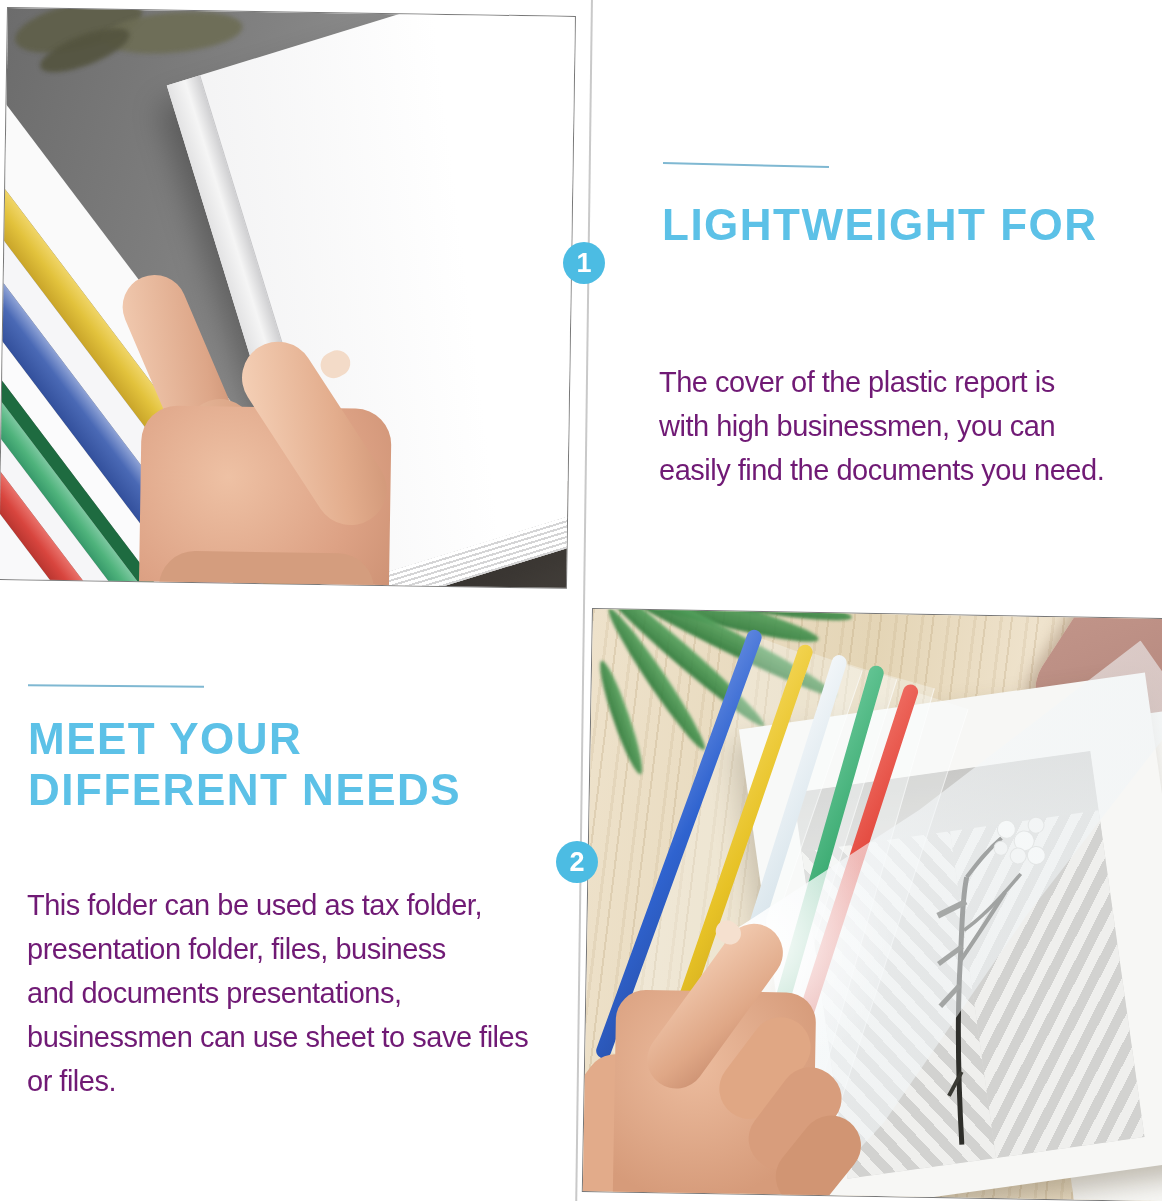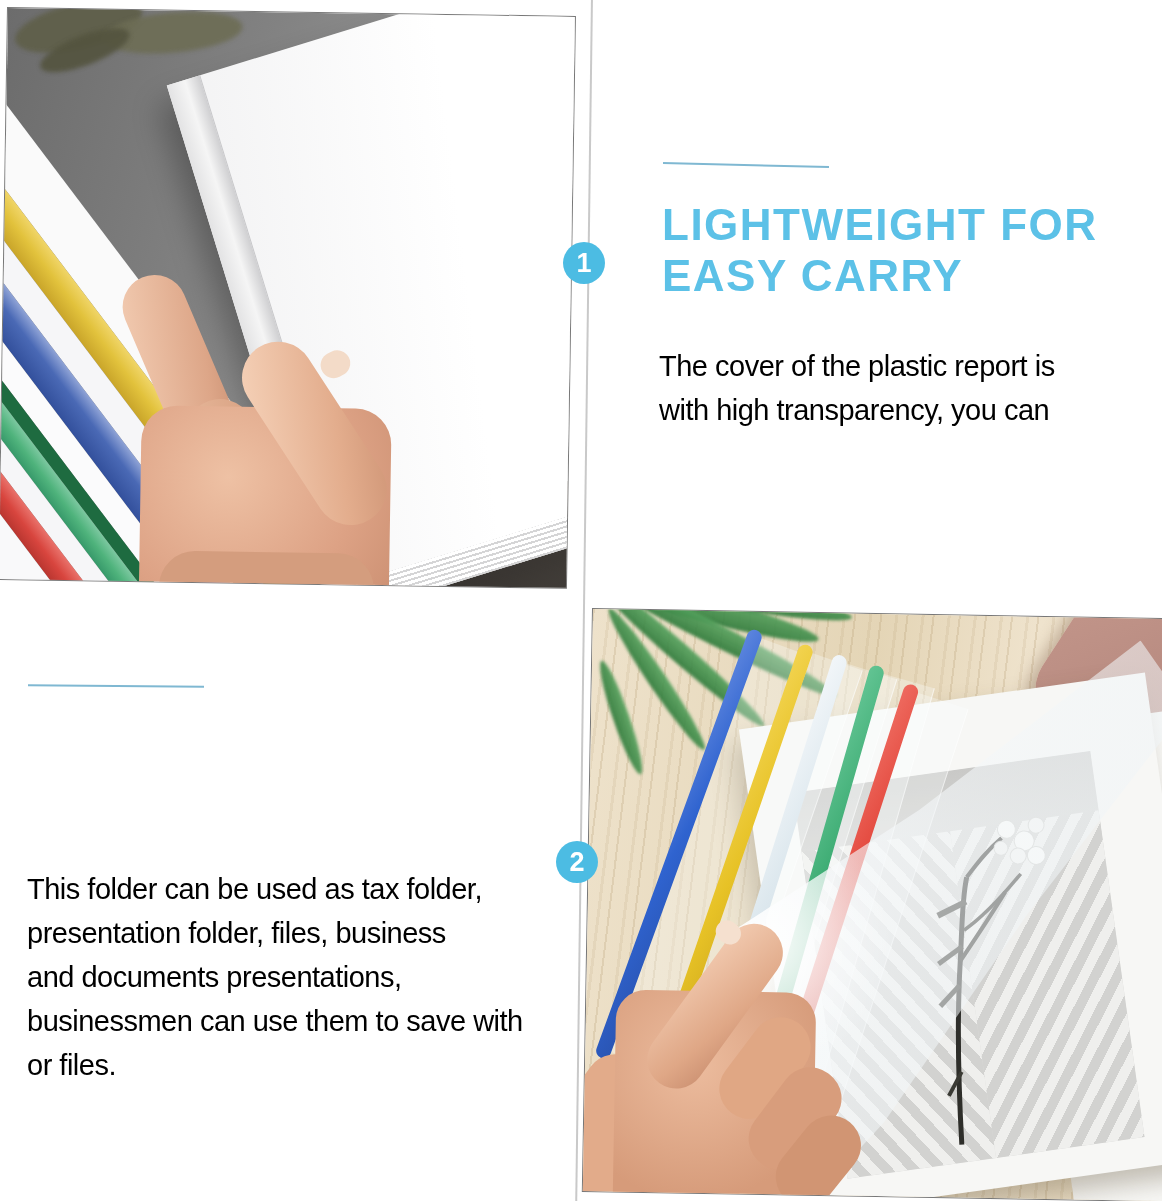--- a/index.html
+++ b/index.html
@@ -24,22 +24,22 @@
   
   .accent-line { position:absolute; height:2px; background:#7fb8d2; z-index:3; }
   .al1 { left:663px; top:164px; width:166px; transform:rotate(1.4deg); }
   .al2 { left:28px;  top:685px; width:176px; transform:rotate(0.5deg); }
 
   .headline { position:absolute; z-index:3; color:#5cc1e7; font-weight:bold;
     font-size:44px; line-height:51px; letter-spacing:1.5px; white-space:nowrap; }
   .h1pos { left:662px; top:199px; }
   .h2pos { left:28px;  top:713px; }
 
-  .bodytext { position:absolute; z-index:3; color:#000000; font-size:29px;
-    line-height:44px; letter-spacing:-0.5px; white-space:nowrap; }
+  .bodytext { position:absolute; z-index:3; color:#701a75; font-size:29px;
+    line-height:44px; letter-spacing:-0.5px; white-space:nowrap;margin-top:16px; }
   .b1pos { left:659px; top:344px; }
   .b2pos { left:27px;  top:867px; }
 
   
   .photo { position:absolute; overflow:hidden; border:1px solid #777777;
     background:#ffffff; z-index:2; }
   .photo * { position:absolute; }
 
   
   .photo1 { left:7px; top:7px; width:567px; height:571px;
@@ -265,29 +265,33 @@
     </div>
   </div>
 
   <div class="divider"></div>
   <div class="badge badge1">1</div>
   <div class="badge badge2">2</div>
 
   <div class="accent-line al1"></div>
   <div class="headline h1pos">
     <div>LIGHTWEIGHT FOR</div>
-    <div>EASY CARRY</div>
   </div>
   <div class="bodytext b1pos">
     <div>The cover of the plastic report is</div>
-    <div>with high transparency, you can</div>
+    <div>with high businessmen, you can</div>
+    <div>easily find the documents you need.</div>
   </div>
 
   <div class="accent-line al2"></div>
+  <div class="headline h2pos">
+    <div>MEET YOUR</div>
+    <div>DIFFERENT NEEDS</div>
+  </div>
   <div class="bodytext b2pos">
     <div>This folder can be used as tax folder,</div>
     <div>presentation folder, files, business</div>
     <div>and documents presentations,</div>
-    <div>businessmen can use them to save with</div>
+    <div>businessmen can use sheet to save files</div>
     <div>or files.</div>
   </div>
 
 </div>
 
 </body></html>

